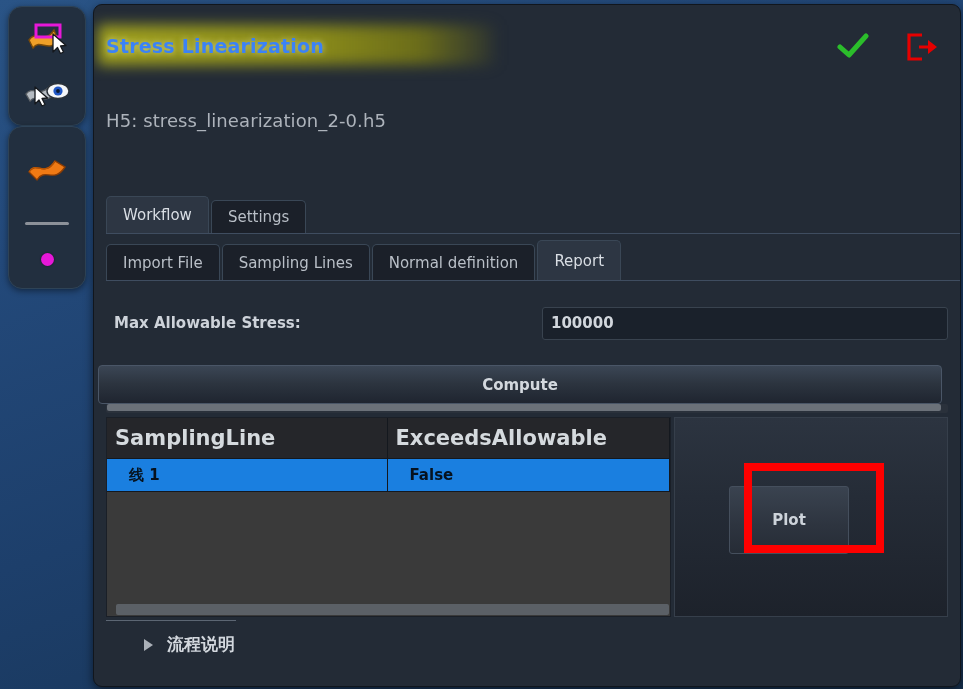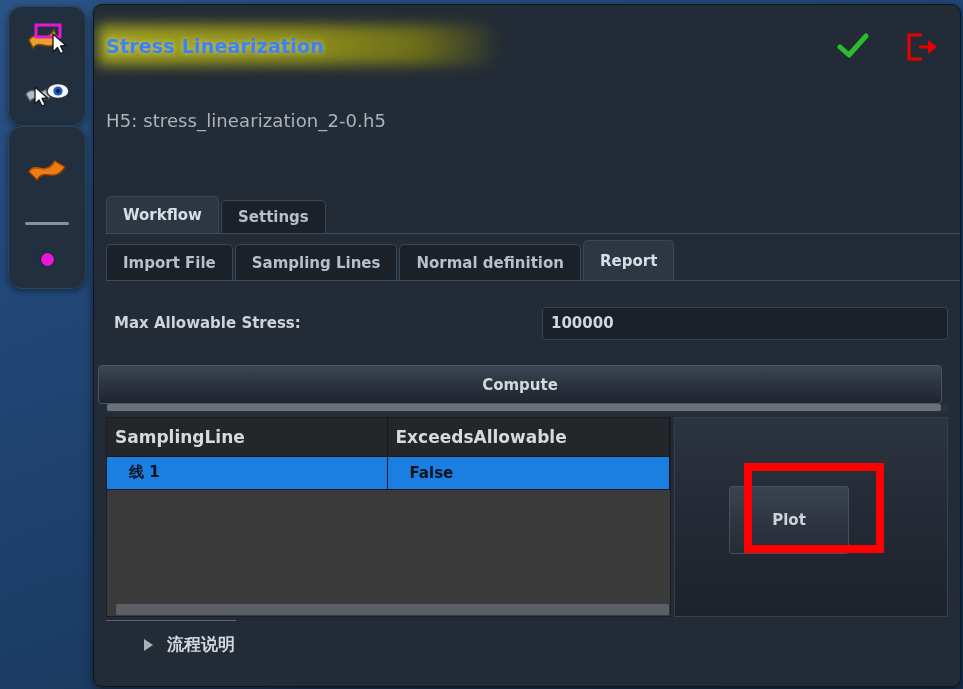--- a/index.html
+++ b/index.html
@@ -117,21 +117,21 @@
     align-items: flex-end;
     gap: 2px;
     border-bottom: 1px solid #3f4d60;
   }
   #tabrow-main { top: 190px; height: 38px; }
   #tabrow-sub  { top: 234px; height: 41px; }
 
   .tab {
     display: flex; align-items: center; justify-content: center;
     padding: 0 16px;
-    font-size: 15px; font-weight: bold;
+    font-size: 15px; font-weight: normal;
     color: #b9bfc7;
     background: #1b2029;
     border: 1px solid #3a4756;
     border-bottom: none;
     border-radius: 5px 5px 0 0;
     box-sizing: border-box;
     height: 33px;
     white-space: nowrap;
   }
   #tabrow-sub .tab { height: 36px; font-size: 15px; }
@@ -216,21 +216,21 @@
     box-sizing: border-box;
   }
   #tbl {
     width: 100%;
     border-collapse: collapse;
     table-layout: fixed;
   }
   #tbl th {
     background: #25262a;
     color: #d5dade;
-    font-size: 17px; font-weight: bold;
+    font-size: 21px; font-weight: bold;
     text-align: left;
     padding: 8px 0 8px 8px;
     border-right: 1px solid #14181e;
     border-bottom: 1px solid #14181e;
     height: 38px;
     box-sizing: border-box;
   }
   #tbl td {
     background: #1a7fe0;
     color: #06121e;

